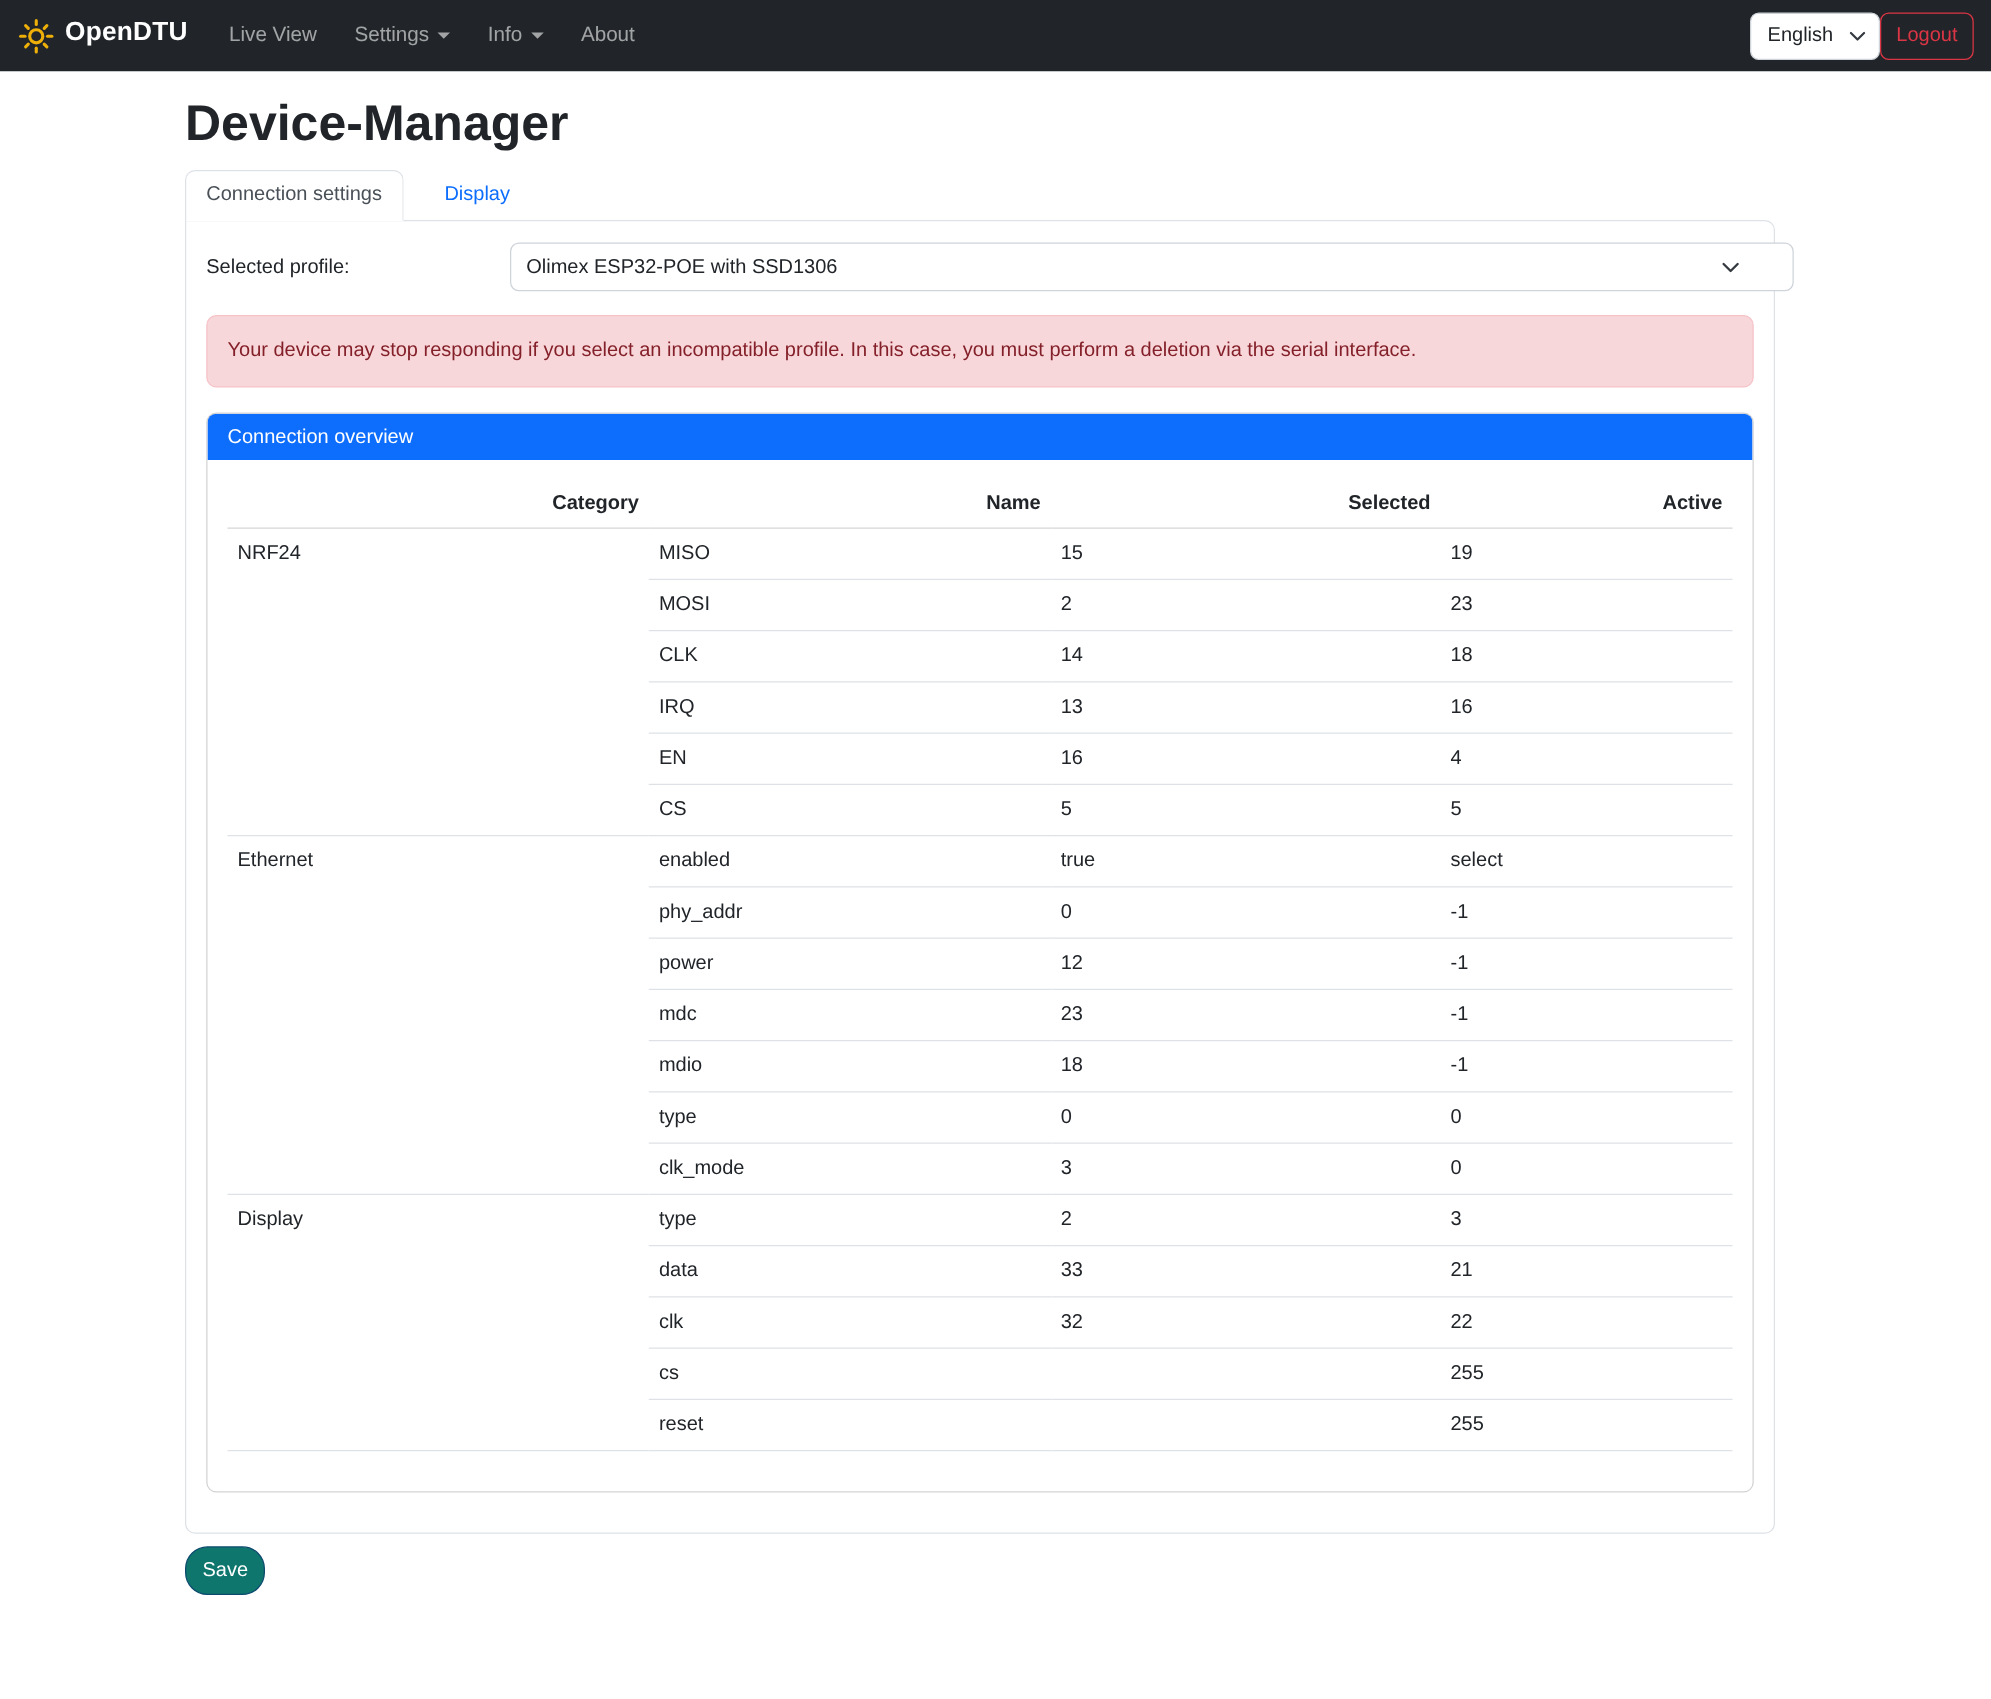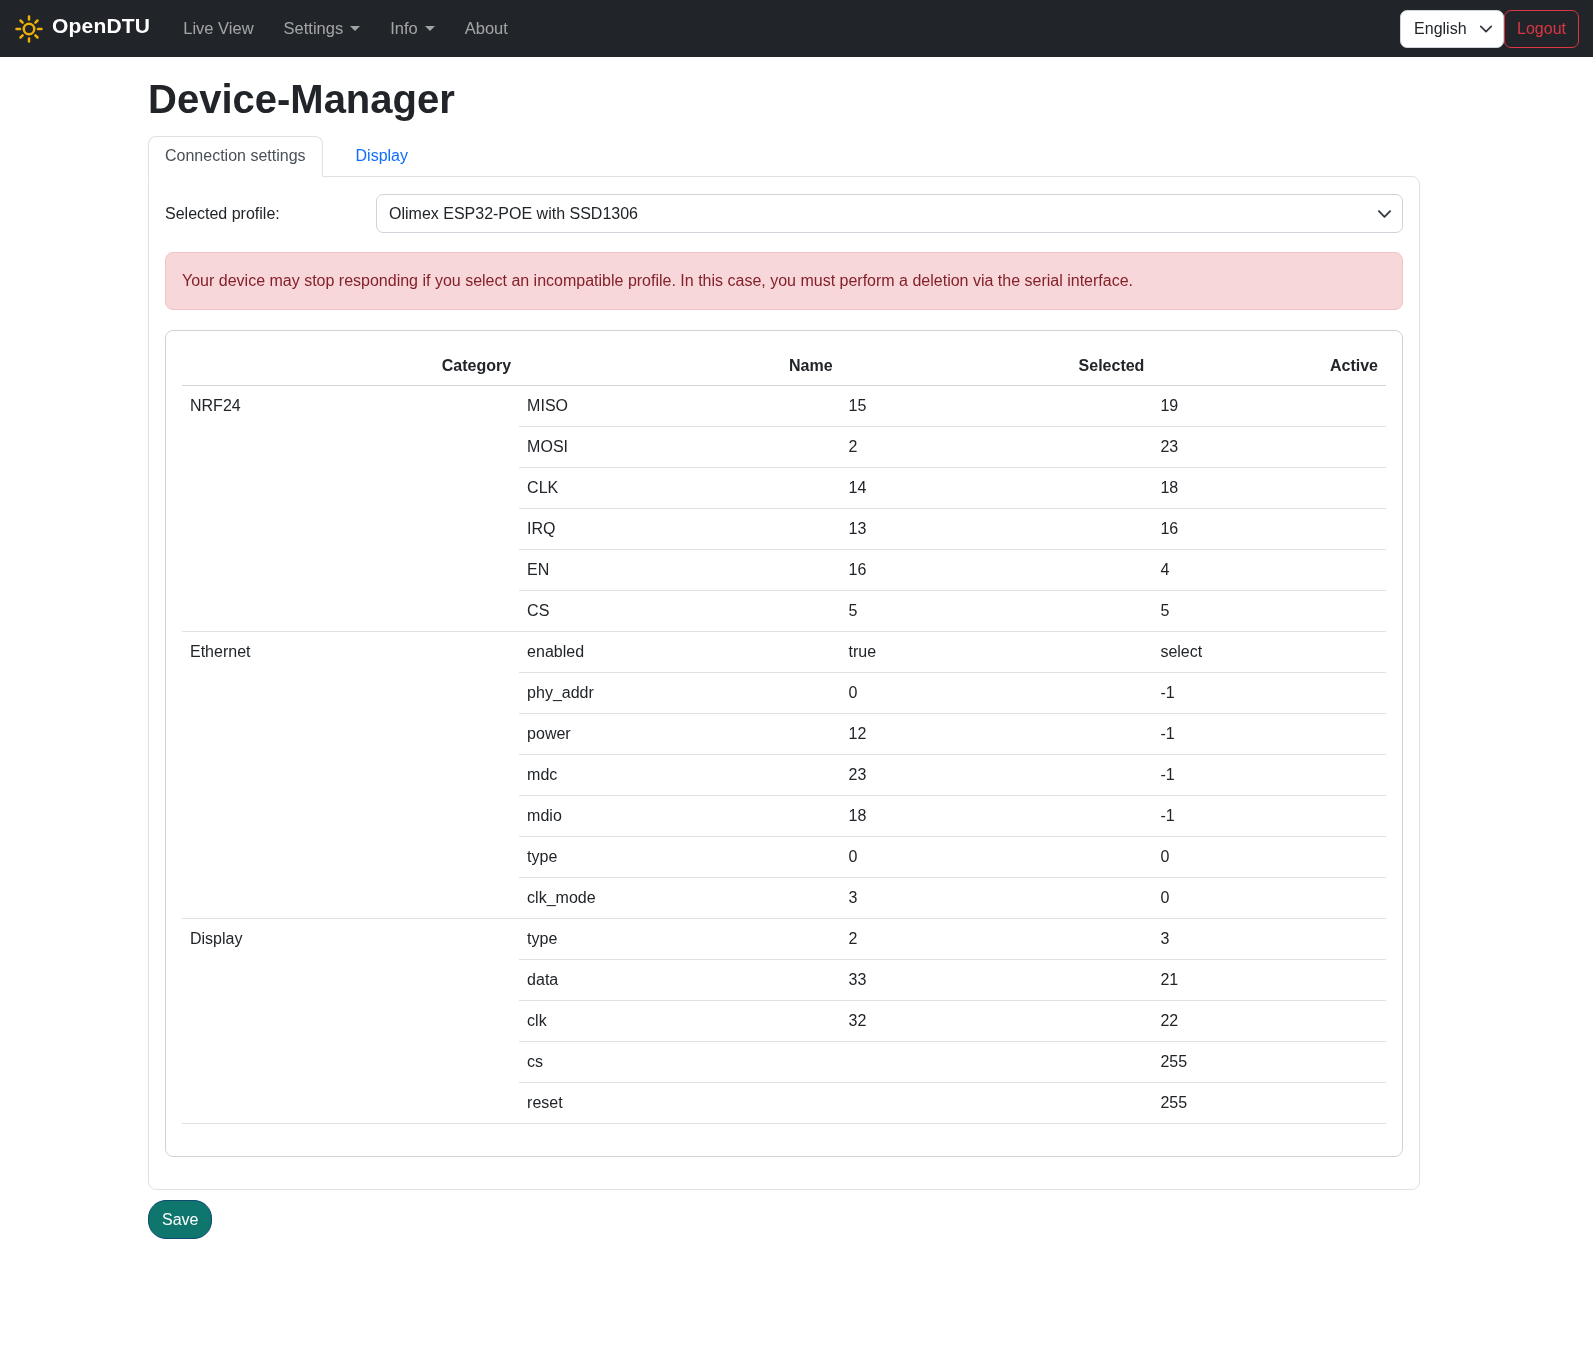--- a/index.html
+++ b/index.html
@@ -70,21 +70,21 @@
     padding:17px 16px 32px 16px; background:#fff; position:relative; z-index:1;
   }
 
   .profile-row { display:flex; align-items:center; margin-bottom:19px; }
   .profile-label { width:211px; font-size:16px; color:#212529; }
   .profile-select-wrap { position:relative; flex:1; }
   .profile-select {
     appearance:none; -webkit-appearance:none; width:100%;
     height:39px; border:1px solid #ced4da; border-radius:7px;
     padding:0 34px 0 12px; font-size:16px; color:#212529; background:#fff;
-    font-family:inherit; cursor:pointer;
+    font-family:inherit; cursor:pointer;margin-left:32px;
   }
 
   .alert-danger {
     background:#f8d7da; color:#842029; border:1px solid #f5c2c7;
     border-radius:8px; padding:16px; font-size:16px; margin-bottom:20px;
     line-height:24px;
   }
 
   
   .card { border:1px solid rgba(0,0,0,0.175); border-radius:8px; overflow:hidden; }
@@ -186,20 +186,21 @@
           <svg width="15" height="15" viewBox="0 0 16 16">
               <path d="M2 5l6 6 6-6" fill="none" stroke="#343a40" stroke-width="2" stroke-linecap="round" stroke-linejoin="round"></path>
             </svg>
         </span>
       </div>
     </div>
 
     <div class="alert-danger">Your device may stop responding if you select an incompatible profile. In this case, you must perform a deletion via the serial interface.</div>
 
     <div class="card">
+      <div class="card-header">Connection overview</div>
       <div class="card-body">
         <table class="conn-table">
           <colgroup>
             <col style="width:28%">
               <col style="width:26.7%">
               <col style="width:25.9%">
               <col style="width:19.4%">
           </colgroup>
           <thead>
             <tr>

